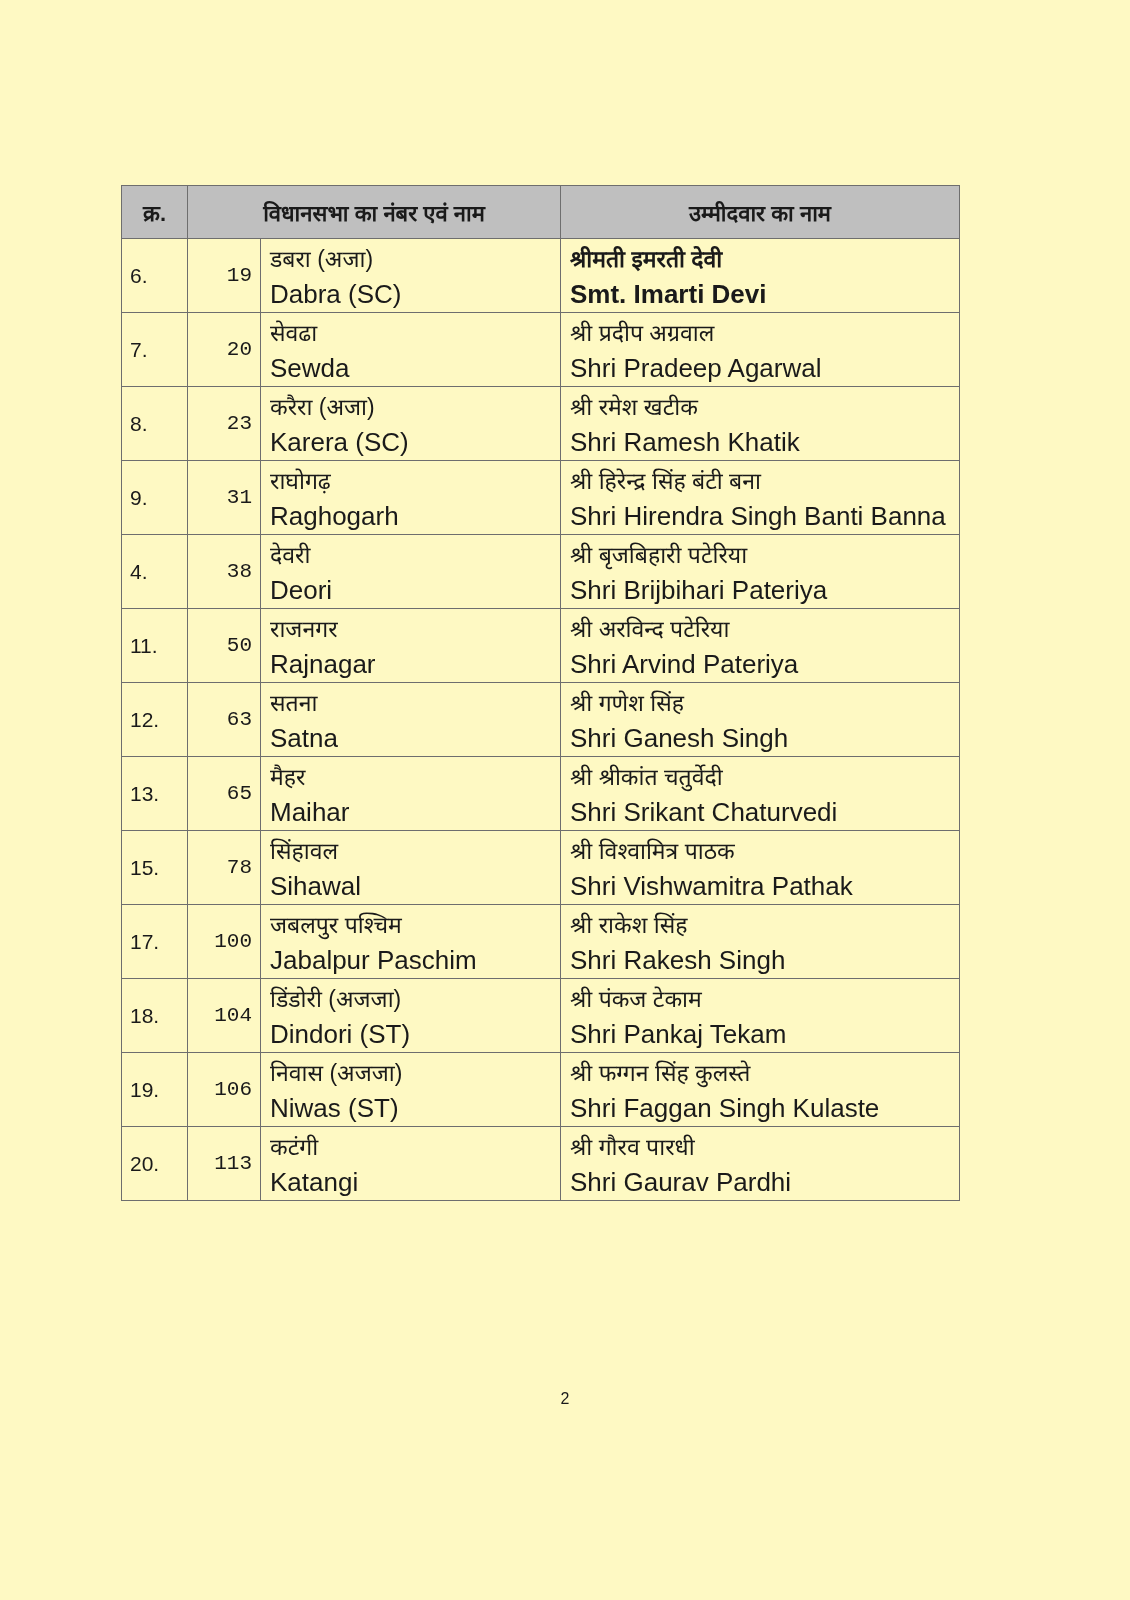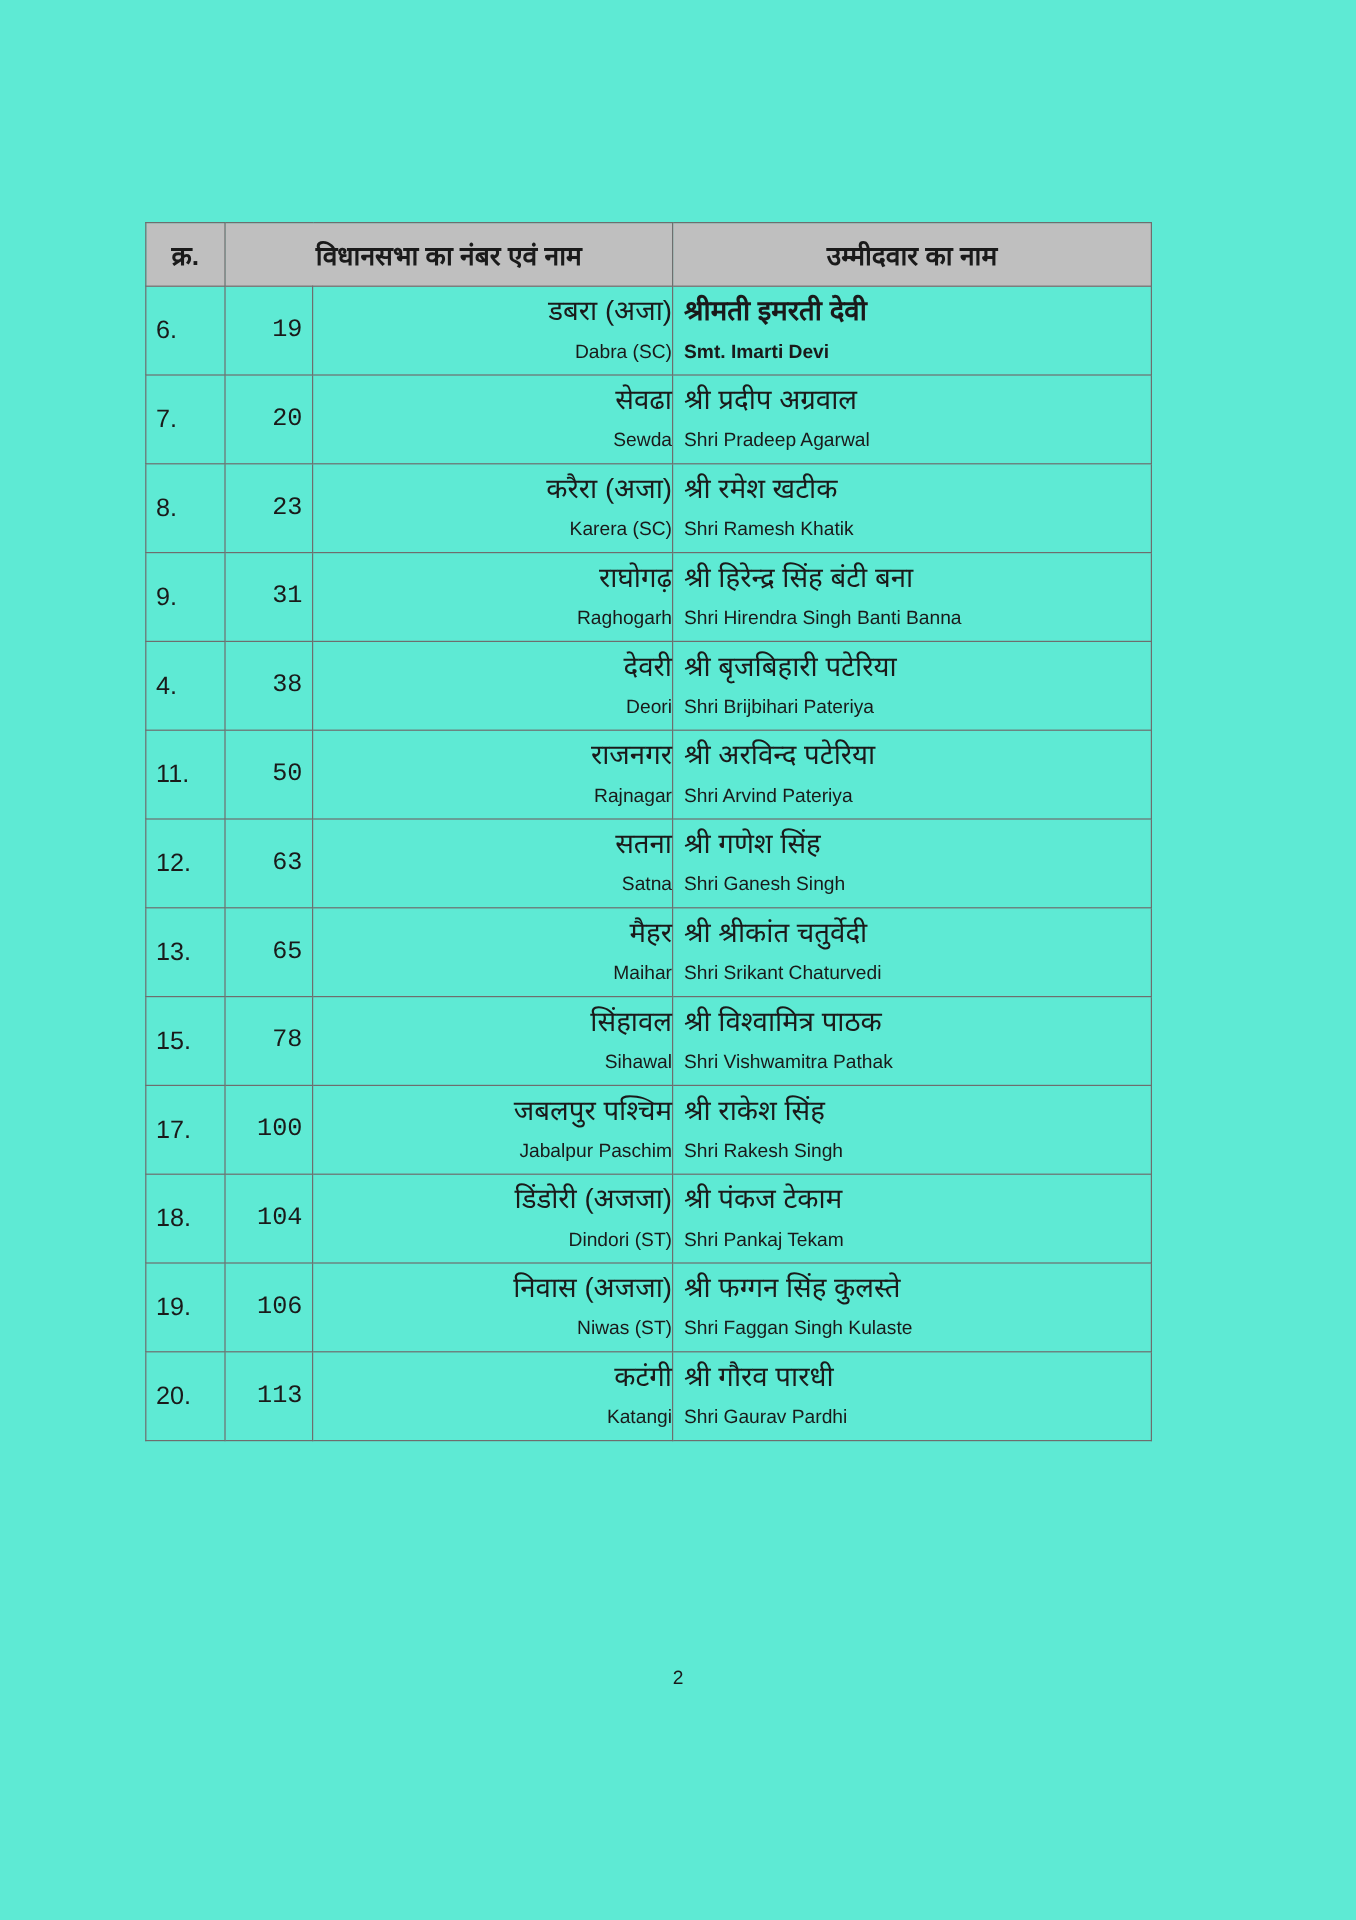--- a/index.html
+++ b/index.html
@@ -1,34 +1,34 @@
 <!DOCTYPE html>
 <html><head>
   <meta charset="utf-8">
   <style>
     html, body { margin: 0; padding: 0; background: #ffffff; }
     body { width: 1130px; height: 1600px; position: relative; font-family: "Liberation Sans", "DejaVu Sans", sans-serif; color: #1a1a1a; }
-    .page { position: absolute; left: 0; top: 0; width: 1130px; height: 1600px; background: #5eead4; }
+    .page { position: absolute; left: 0; top: 0; width: 1130px; height: 1600px; background: #fef9c3; }
     table.cand {
       position: absolute; left: 121px; top: 185px;
       border-collapse: collapse; width: 839px;
       font-size: 21px;
     }
     table.cand th, table.cand td { border: 1.5px solid #6e6e6e; padding: 0; }
     table.cand th {
       background: #bfbfbf; height: 52px; font-weight: bold; font-size: 22px;
       text-align: center; vertical-align: middle;
     }
     table.cand td { height: 73px; vertical-align: middle; }
     .c-sr { width: 57px; padding-left: 8px !important; text-align: left; }
     .c-num { width: 64px; text-align: right; padding-right: 8px !important; font-family: Liberation Mono, monospace; }
-    .c-const { width: 290px; padding-left: 9px !important; text-align: right; }
+    .c-const { width: 290px; padding-left: 9px !important; }
     .c-cand { padding-left: 9px !important; margin-top: 16px; }
     .hi { display: block; line-height: 36px; font-size: 23px; }
-    .en { display: block; line-height: 34px; font-size: 16px; }
+    .en { display: block; line-height: 34px; font-size: 26px; }
     .bold { font-weight: bold; }
     .pageno { position: absolute; left: 0; width: 1130px; top: 1390px; text-align: center; font-size: 16px; }
     th.h-sr { text-align: left; padding-left: 12px; }
   </style>
 </head>
 <body>
 
 <div class="page">
   <table class="cand">
     <thead>

